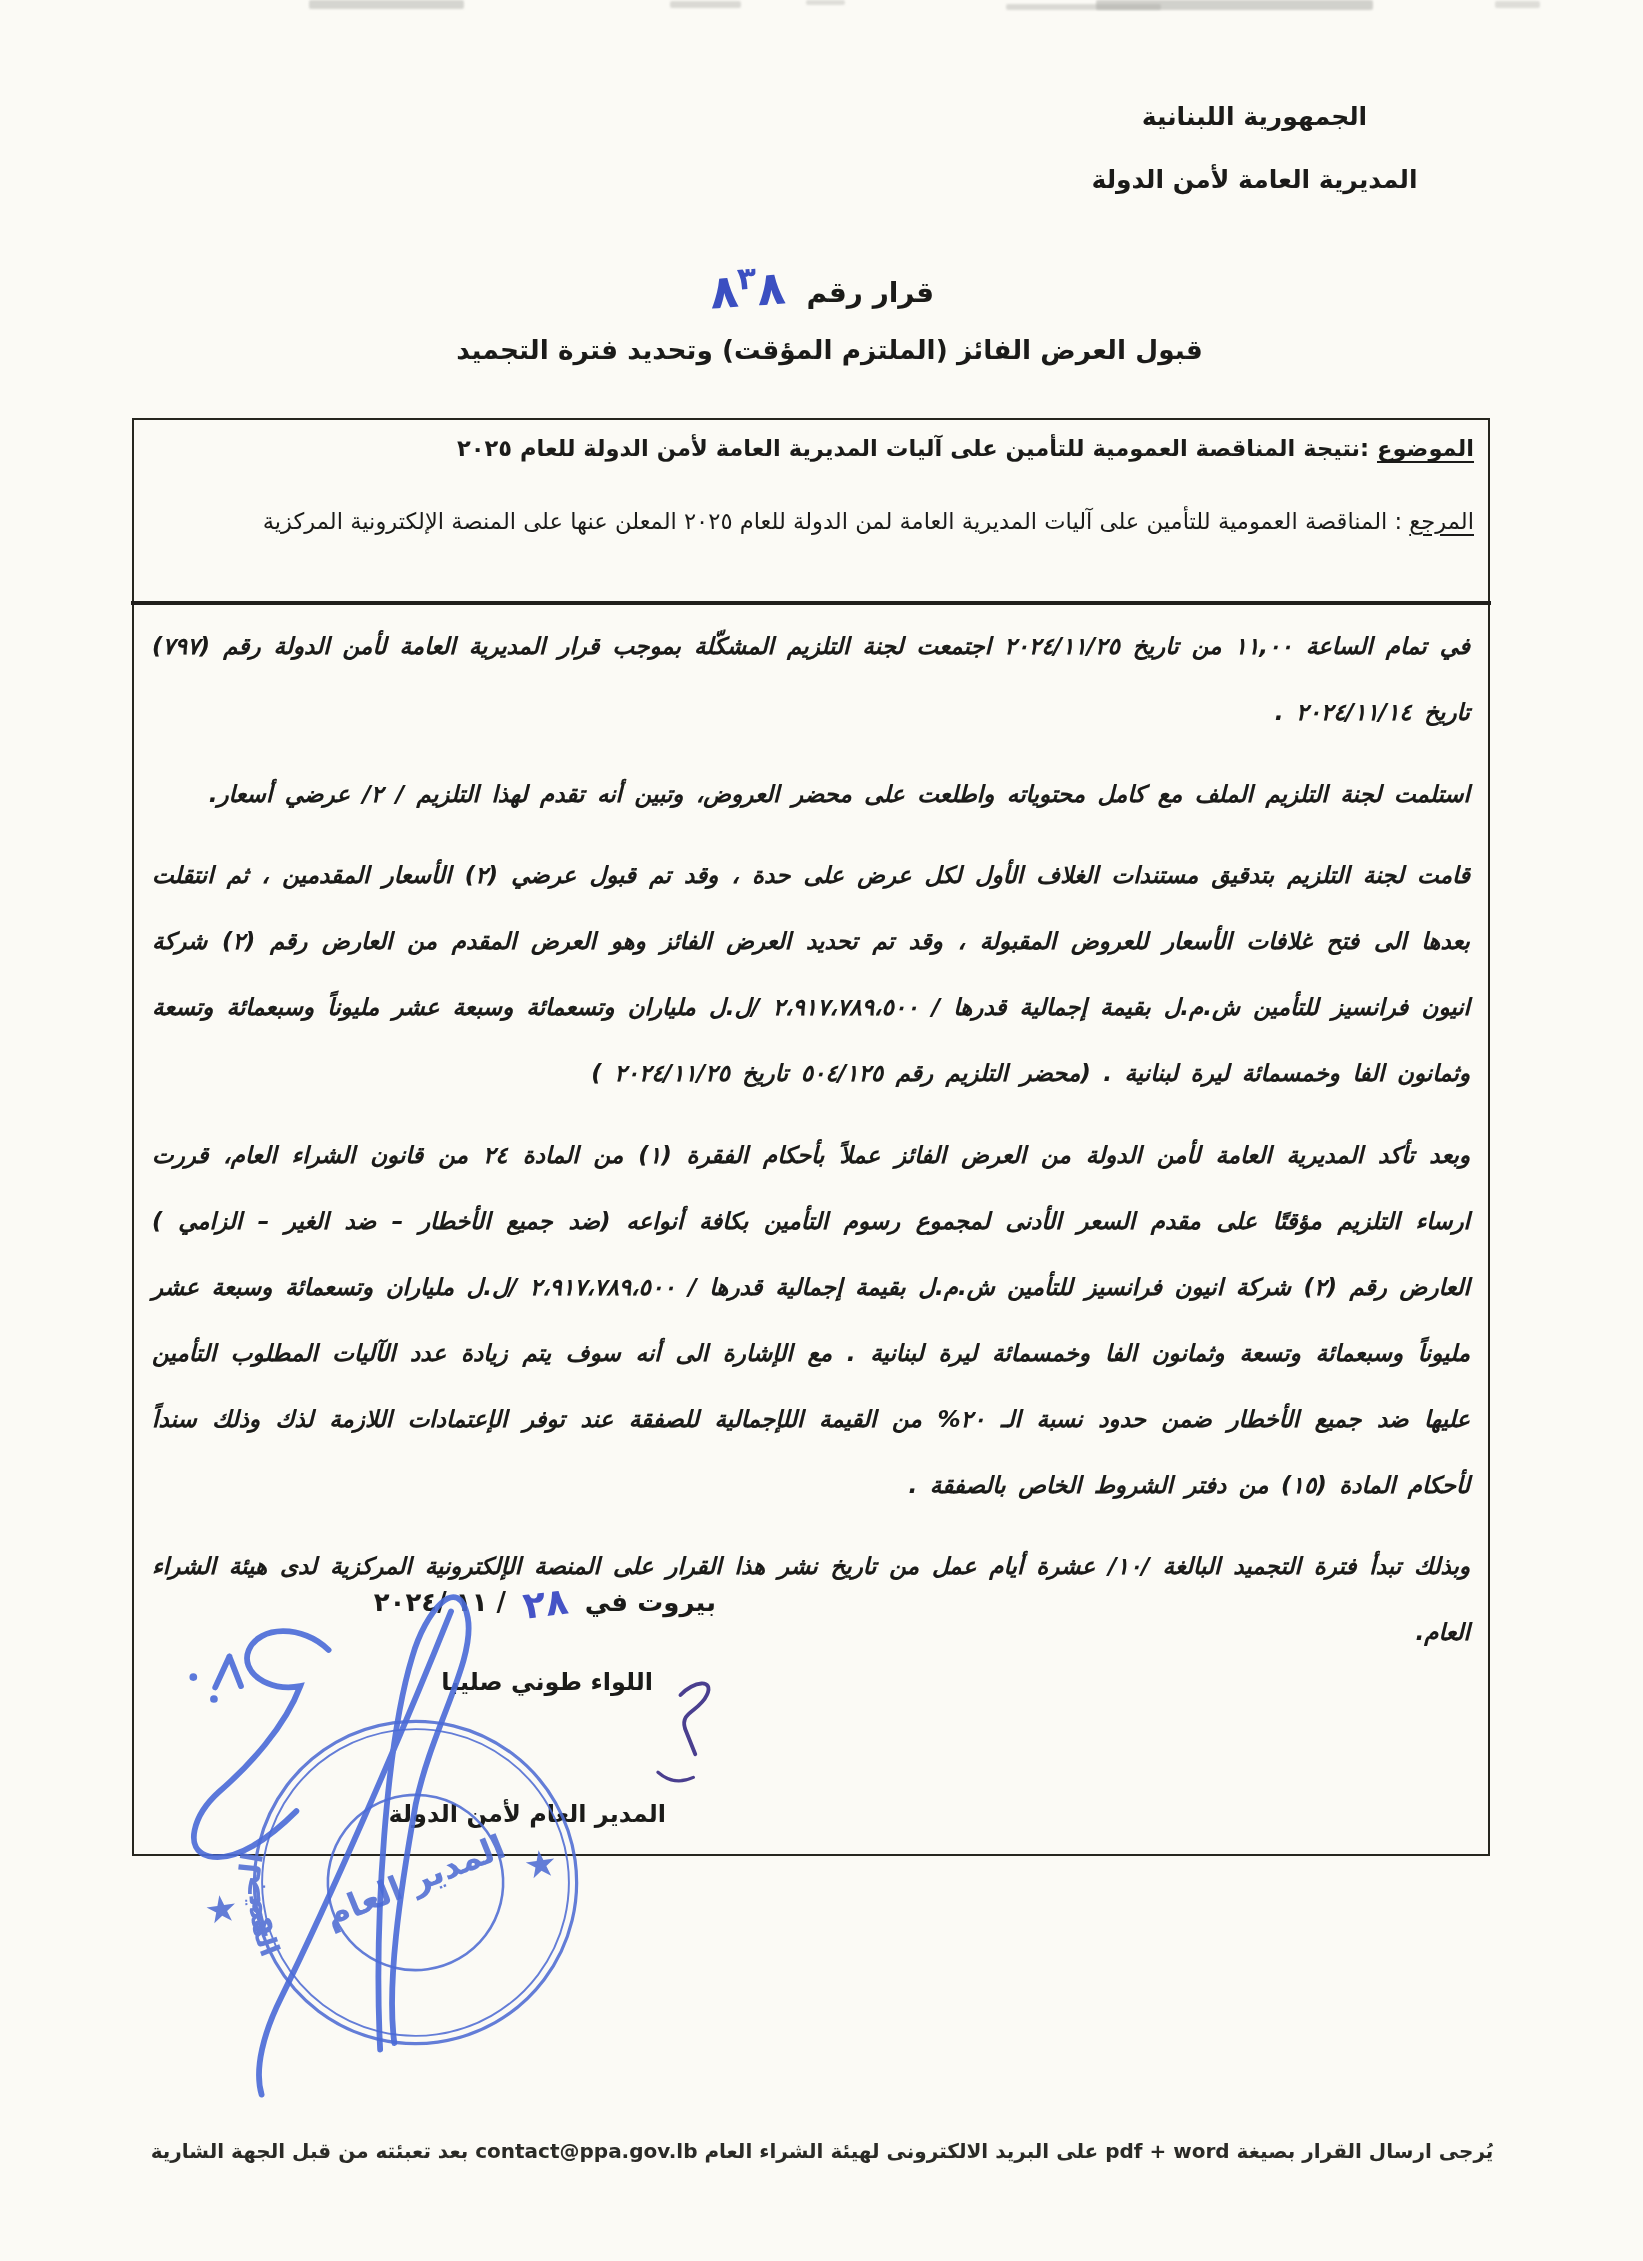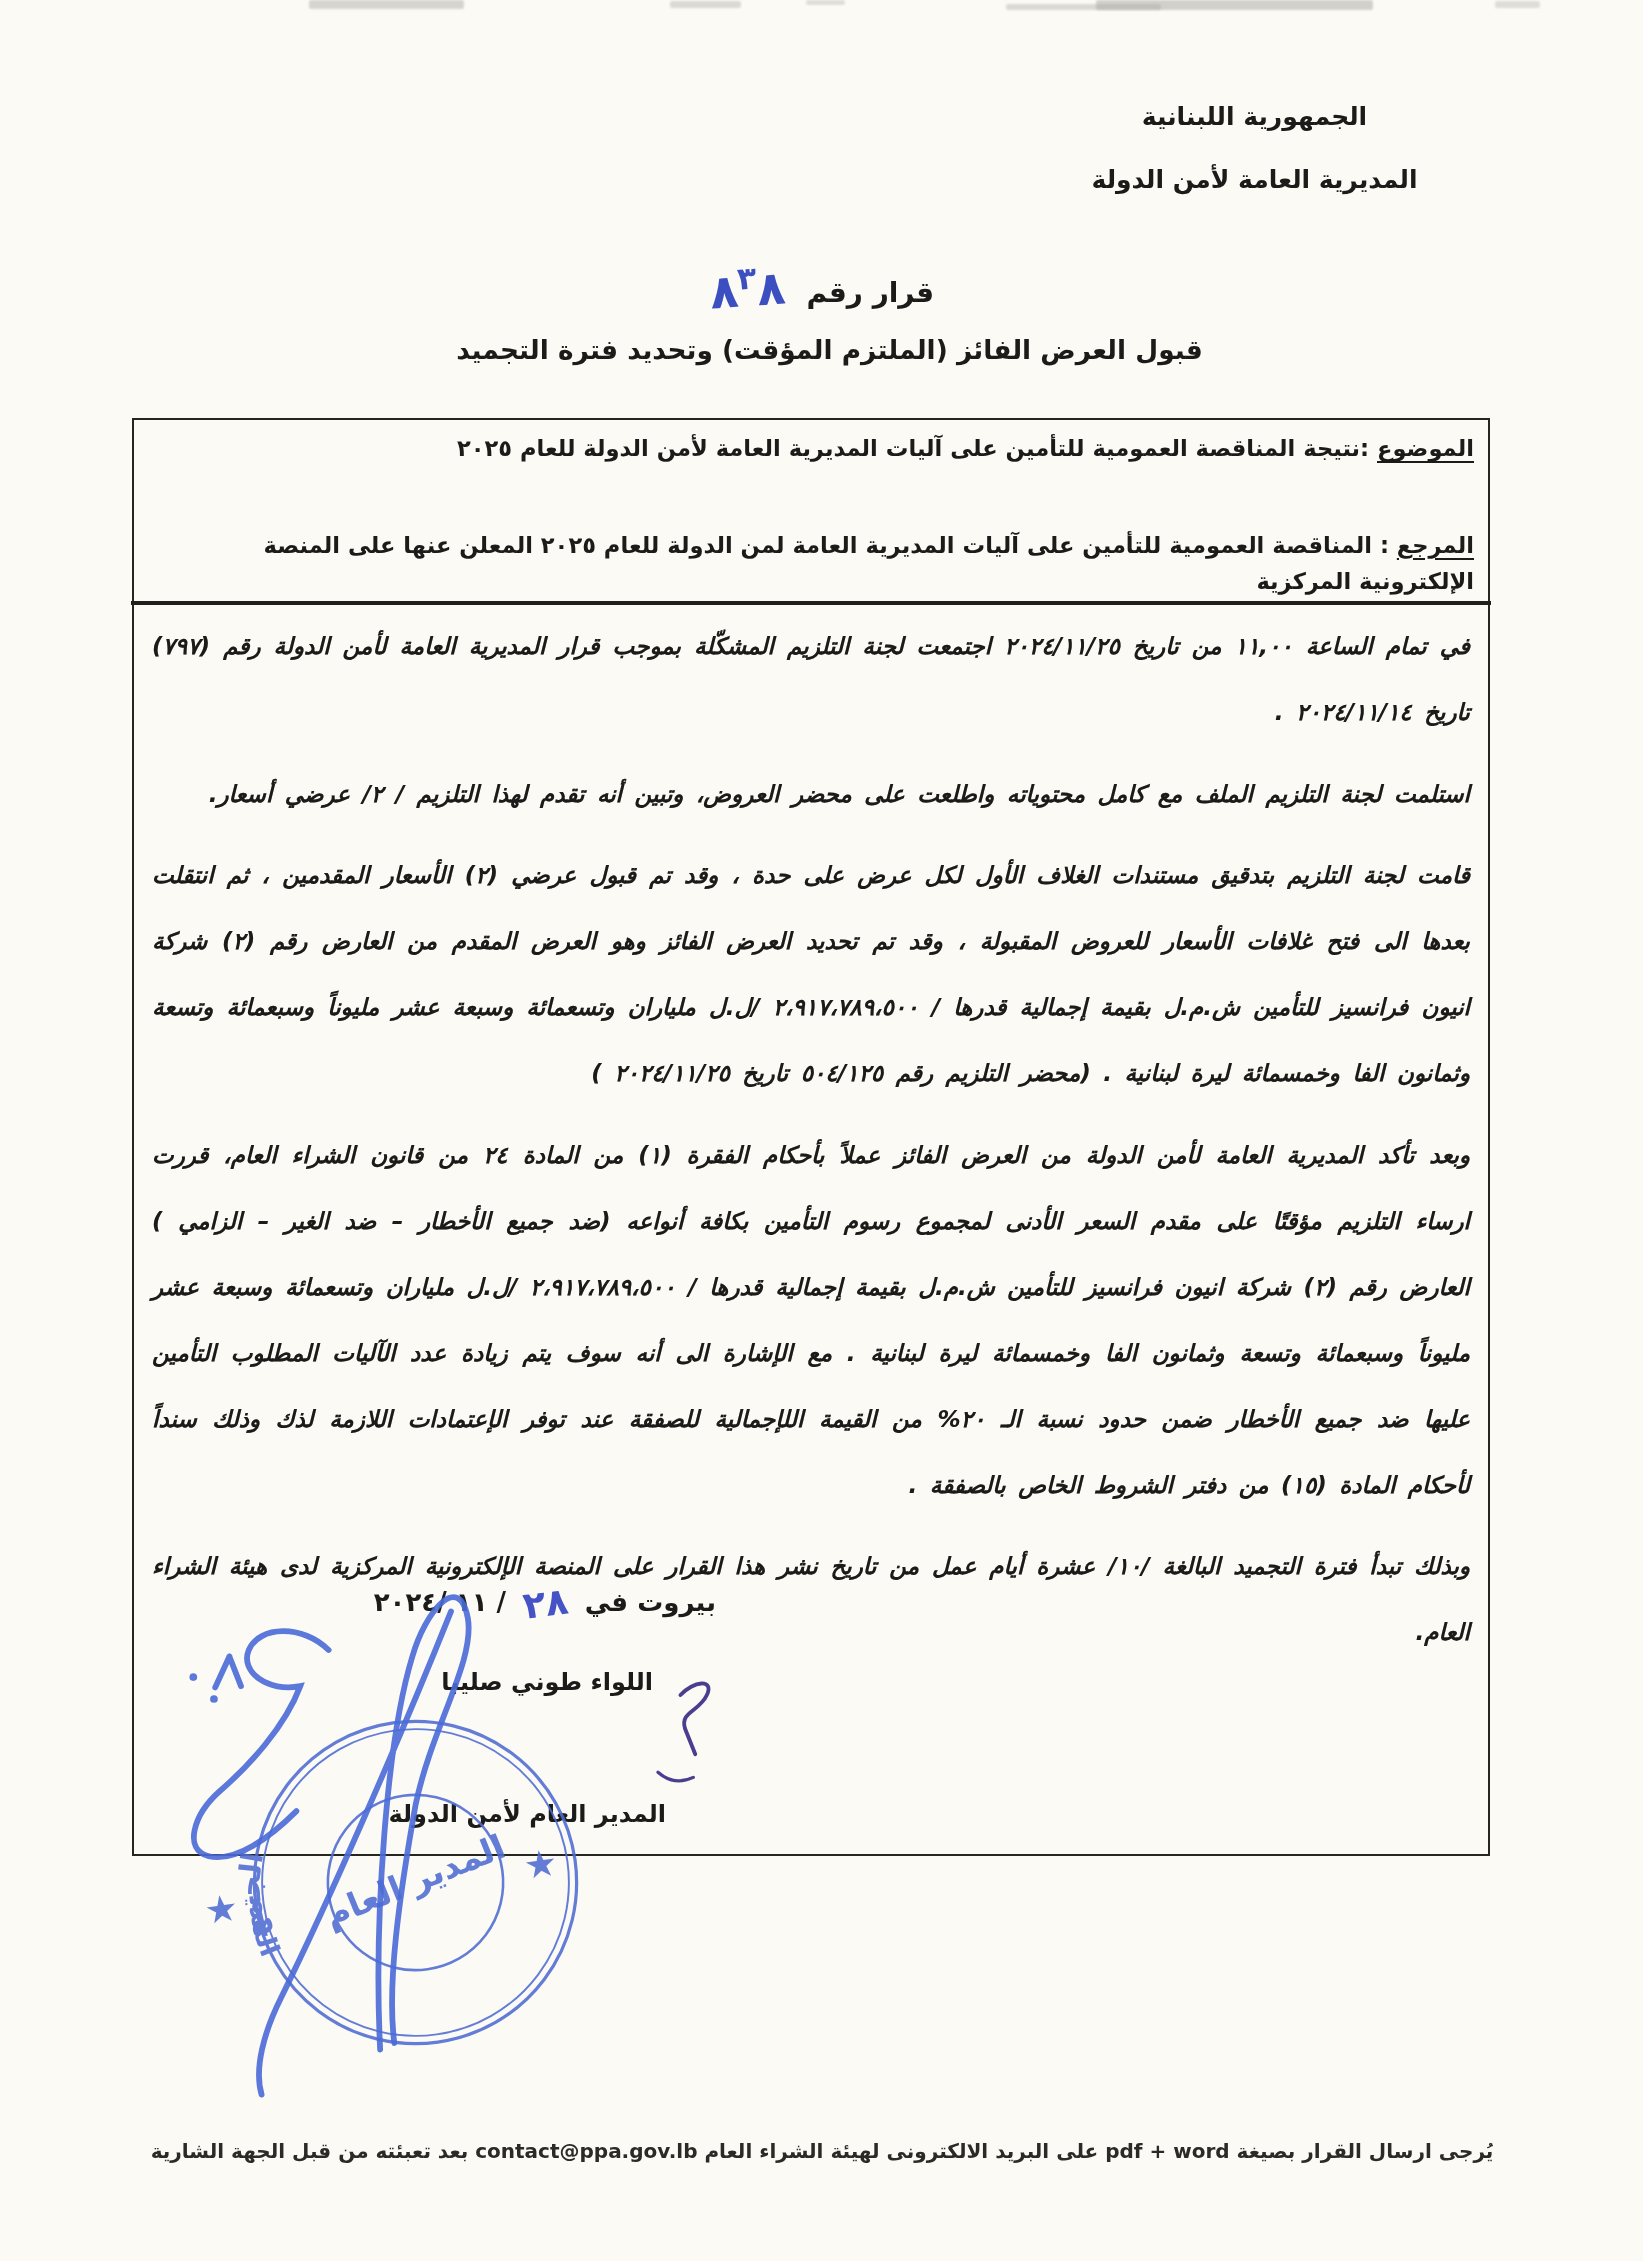--- a/index.html
+++ b/index.html
@@ -18,21 +18,21 @@
   
   .decree-title{position:absolute;top:263px;left:0;right:0;text-align:center;font-weight:bold;font-size:28px;}
   .hand-num{display:inline-block;color:#3b4fc1;font-size:46px;font-weight:bold;
             transform:rotate(-4deg);margin-right:11.6px;vertical-align:-3.9px;letter-spacing:1.3px;}
   .hand-num .mid{font-size:0.68em;position:relative;top:-17px;}
   .decree-subtitle{position:absolute;top:334px;left:15px;right:0;text-align:center;font-weight:bold;font-size:26.4px;}
   
   .main-box{position:absolute;left:132px;top:418px;width:1354px;height:1434px;
             border:2.6px solid #26261f;}
   .main-box .subj{position:absolute;top:10.3px;right:14px;left:14px;font-size:22.6px;font-weight:bold;line-height:36px;}
-  .main-box .refr{position:absolute;top:83px;right:14px;left:14px;font-size:22.6px;font-weight:bold;line-height:36px;margin-top:24px;}
+  .main-box .refr{position:absolute;top:83px;right:14px;left:14px;font-size:22.6px;font-weight:normal;line-height:36px;}
   .main-box .refr2{position:absolute;top:137px;right:485px;font-size:22.6px;font-weight:bold;}
   .u{ text-decoration:underline;text-underline-offset:4.5px;}
   .hdiv{position:absolute;top:181px;left:-2.6px;right:-2.6px;height:3.9px;background:#201f1c;}
   .body-text{position:absolute;top:193px;right:18px;left:18px;}
   .body-text p{
     margin:0 0 15.5px 0;font-size:23px;font-weight:bold;line-height:66px;
     text-align:justify;word-spacing:4.5px;letter-spacing:0.2px;
     text-shadow:0 0 0.6px rgba(20,20,20,.35);
     font-style:italic;
   }

